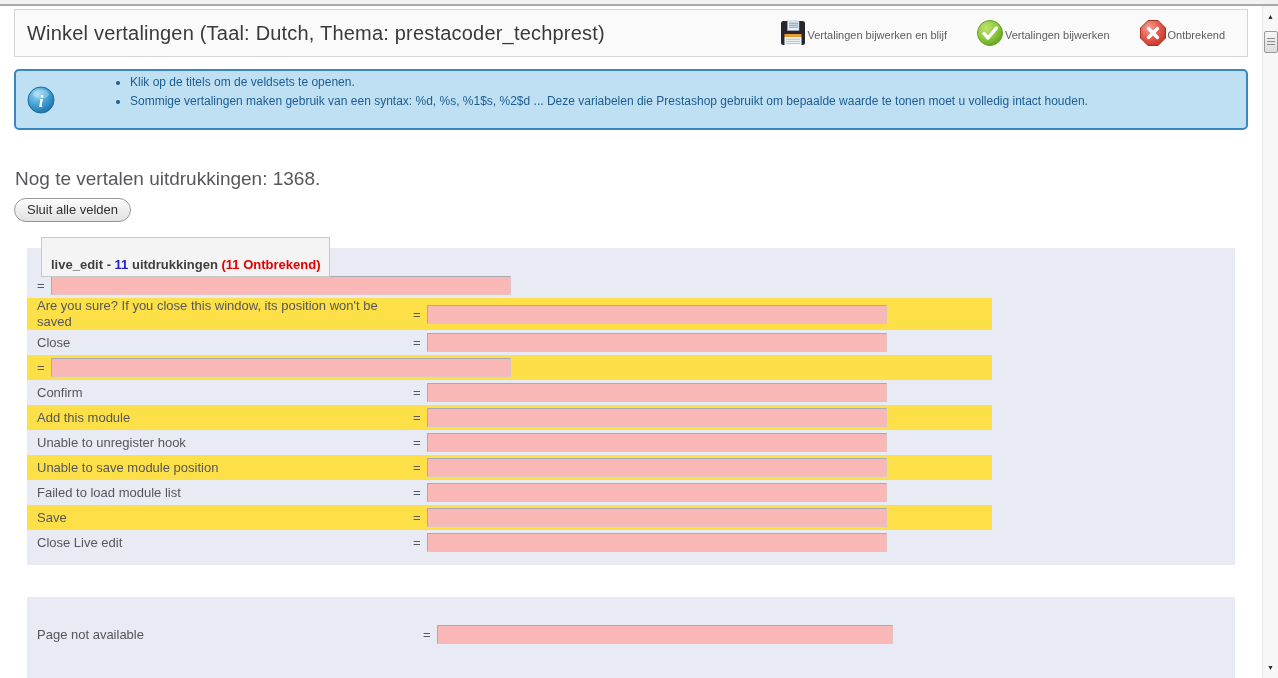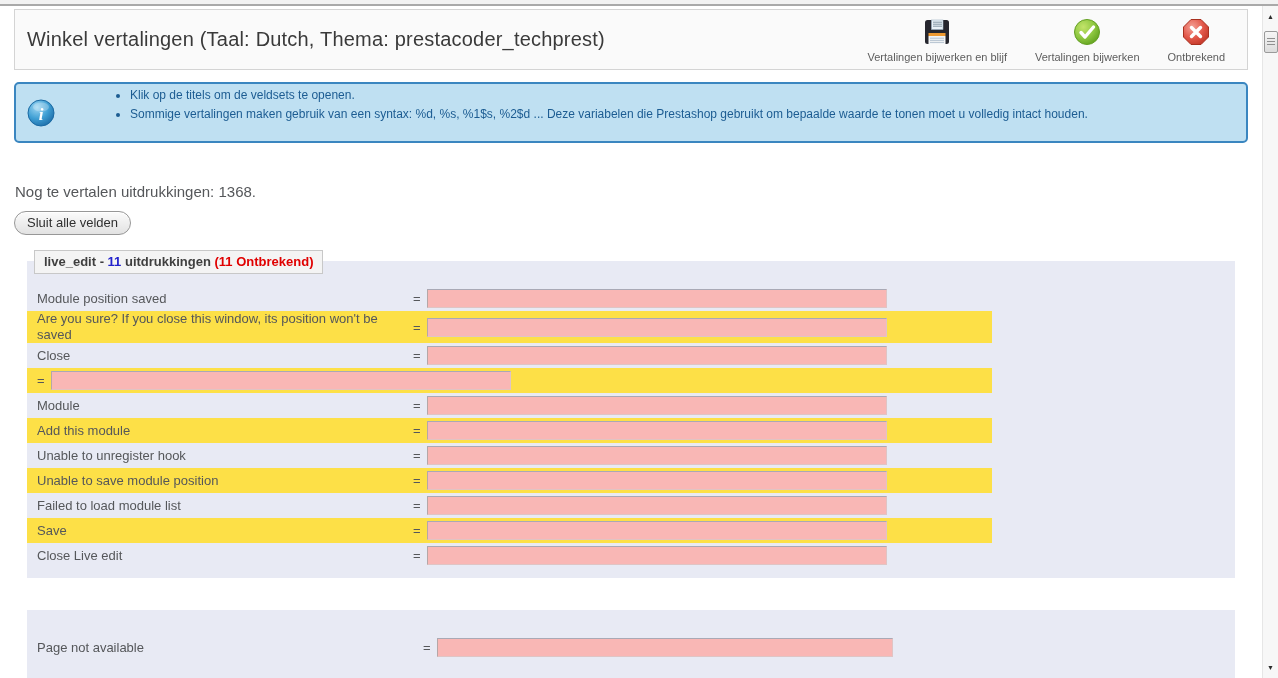--- a/index.html
+++ b/index.html
@@ -9,67 +9,67 @@
     font-family:"Liberation Sans", sans-serif;
     -webkit-font-smoothing:antialiased;
   }
   
   .window-edge { height:4px; border-bottom:2px solid #a9a9a9; background:#f2f2f2; }
 
   .content { margin-right:16px; }
 
   
   .header-panel {
-    margin:3px 14px 0 14px; height:61px; box-sizing:border-box;
+    margin:3px 14px 0 14px; height:48px; box-sizing:border-box;
     background:#fafafa; border:1px solid #d4d4d4;
     display:flex; align-items:center; padding:0 22px 0 12px;
   }
   .page-title { font-size:20px; color:#3a3a3a; letter-spacing:0.2px; }
   .toolbar { margin-left:auto; display:flex; align-items:flex-end; }
   .toolbar-btn {
-    display:flex; flex-direction:column; align-items:center;
+    display:flex; flex-direction:row; align-items:center;
     margin-left:28px; cursor:pointer; text-decoration:none;
   }
   .toolbar-btn .tb-label { font-size:11px; color:#5d5d5d; margin-top:4px; white-space:nowrap; }
   .tb-icon { width:30px; height:30px; display:block; }
 
   
   .infobox {
     margin:12px 14px 0; height:61px; box-sizing:border-box;
     background:#bfe0f2; border:2px solid #3a86c0; border-radius:5px;
     display:flex; align-items:center;
   }
   .infobox .info-icon { width:30px; height:30px; margin-left:10px; flex:0 0 auto; }
   .infobox ul { margin:0 0 16px 58px; padding:0 12px 0 16px; list-style:disc; }
   .infobox li { font-size:12px; color:#1c5c92; line-height:19px; }
 
   
-  .stats { margin:42px 0 0 15px; font-size:15px; color:#55575a; line-height:14px; }
+  .stats { margin:42px 0 0 15px; font-size:19px; color:#55575a; line-height:14px; }
   .stats div { margin-bottom:1px; }
 
   
   .close-all-btn {
     margin:11px 0 0 14px; display:inline-block;
     padding:3px 12px 4px; font-size:13px; color:#2f2f2f;
     background:linear-gradient(#fbfbfb,#e2e2e2);
     border:1px solid #979797; border-radius:12px;
     box-shadow:inset 0 1px 0 #ffffff; cursor:pointer;
     font-family:"Liberation Sans", sans-serif;
   }
 
   
   .tfieldset {
     margin:26px 27px 0; background:var(--c-fieldset,#e8eaf4);
     position:relative; padding:25px 0 10px;
   }
   .tfieldset.second { margin-top:32px; min-height:120px; }
   .tlegend {
-    position:absolute; top:-11px; left:7px;
+    position:absolute; top:-11px; left:14px;
     background:#f4f4f4; border:1px solid #c8c8c8;
-    padding:3px 9px 4px; font-size:13px; font-weight:bold; color:#3f3f3f;
+    padding:19px 9px 4px; font-size:13px; font-weight:bold; color:#3f3f3f;
     cursor:pointer; white-space:nowrap;
   }
   .tlegend .count { color:var(--c-count,#2323cc); }
   .tlegend .missing { color:var(--c-missing-text,#e00000); }
 
   .trow {
     display:flex; align-items:center; min-height:25px; width:965px;
     padding-left:10px; box-sizing:border-box;
   }
   .trow.alt { background:#fde047; }
@@ -206,21 +206,20 @@
 
   
   <button class="close-all-btn">Sluit alle velden</button>
 
   
   <div class="tfieldset">
     <span class="tlegend"><span>live_edit</span><span> - </span><span class="count">11</span><span> uitdrukkingen </span><span class="missing">(11 Ontbrekend)</span>
     </span>
     <div class="rows">
   <div class="trow">
-    <span class="tlabel">Module position saved</span>
     <span class="teq">=</span>
     <input class="tinput" type="text" value="" style="">
   </div>
 
   <div class="trow alt">
     <span class="tlabel">Are you sure? If you close this window, its position won't be saved</span>
     <span class="teq">=</span>
     <input class="tinput" type="text" value="" style="">
   </div>
 
@@ -229,21 +228,21 @@
     <span class="teq">=</span>
     <input class="tinput" type="text" value="" style="">
   </div>
 
   <div class="trow alt">
     <span class="teq">=</span>
     <input class="tinput" type="text" value="" style="">
   </div>
 
   <div class="trow">
-    <span class="tlabel">Module</span>
+    <span class="tlabel">Confirm</span>
     <span class="teq">=</span>
     <input class="tinput" type="text" value="" style="">
   </div>
 
   <div class="trow alt">
     <span class="tlabel">Add this module</span>
     <span class="teq">=</span>
     <input class="tinput" type="text" value="" style="">
   </div>
 

